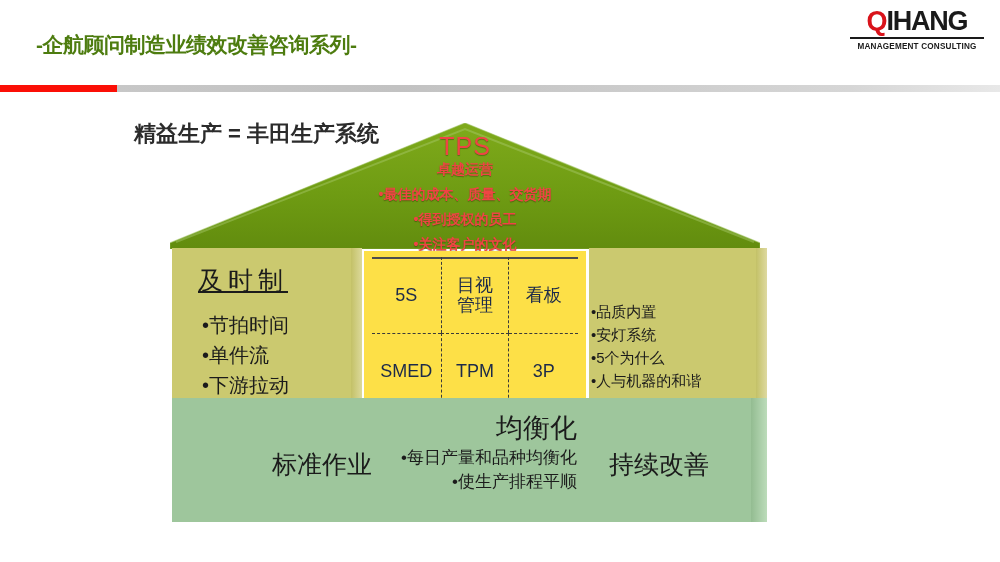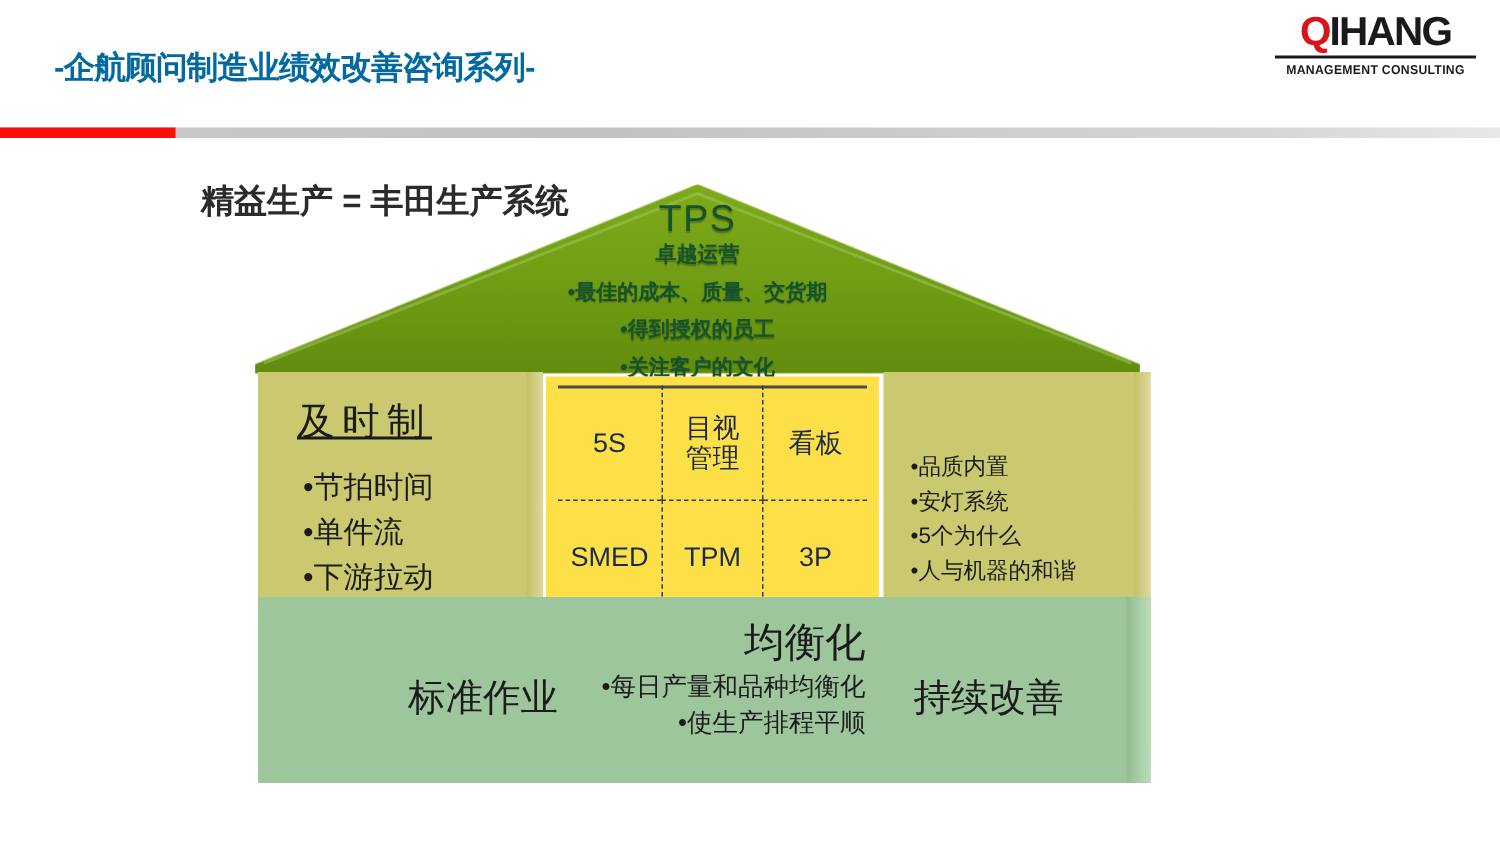--- a/index.html
+++ b/index.html
@@ -19,21 +19,21 @@
   #slide-header {
     position: absolute;
     left: 0; top: 0;
     width: 1000px; height: 88px;
   }
   #slide-title {
     position: absolute;
     left: 36px; top: 31px;
     font-size: 21px;
     font-weight: bold;
-    color: #0369a1;
+    color: #4d7c0f;
     letter-spacing: -0.5px;
     white-space: nowrap;
   }
   #brand-logo {
     position: absolute;
     right: 16px; top: 8px;
     width: 134px;
     text-align: center;
   }
   #brand-wordmark {
@@ -98,21 +98,21 @@
     left: 170px; top: 27px;
     width: 590px; height: 126px;
   }
   #roof svg { display:block; }
 
   #roof-text {
     position: absolute;
     left: 170px; top: 38px;
     width: 590px;
     text-align: center;
-    color: #14532d;
+    color: #ef4444;
     pointer-events: none;
   }
   #roof-title {
     font-size: 25px;
     line-height: 1.02;
     letter-spacing: 1px;
     text-shadow: 0 1px 1px rgba(0,0,0,0.30);
   }
   #roof-subtitle {
     font-size: 14px;
@@ -163,21 +163,21 @@
     color: #1b1b1b;
   }
   .pillar-bullet {
     white-space: nowrap;
   }
 
   #pillar-left .pillar-heading { left: 26px; top: 16px; letter-spacing: 5px; }
   #pillar-left .pillar-bullets { left: 30px; top: 62px; font-size: 20px; line-height: 1.5; }
 
   #pillar-right .pillar-heading { left: 18px; top: 12px; font-size: 25px; letter-spacing: 1px; }
-  #pillar-right .pillar-bullets { left: 18px; top: 53px; font-size: 15px; line-height: 1.53; }
+  #pillar-right .pillar-bullets { left: 2px; top: 53px; font-size: 15px; line-height: 1.53; }
 
   
   #tool-box {
     position: absolute;
     left: 364px; top: 155px;
     width: 222px; height: 235px;
     background: #fde047;
     box-sizing: border-box;
   }
   #tool-box-inner {

